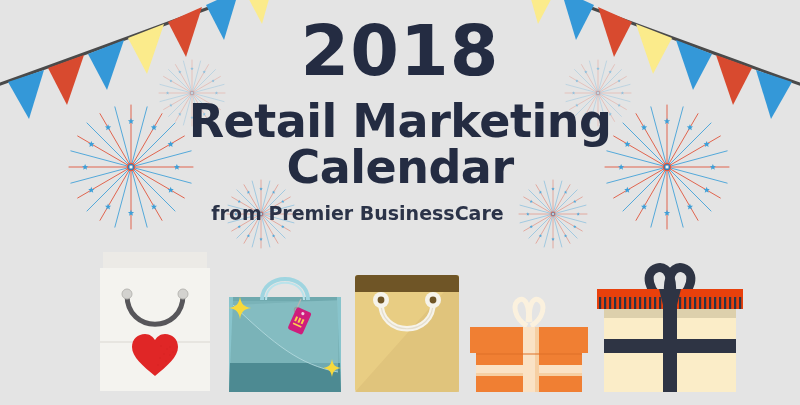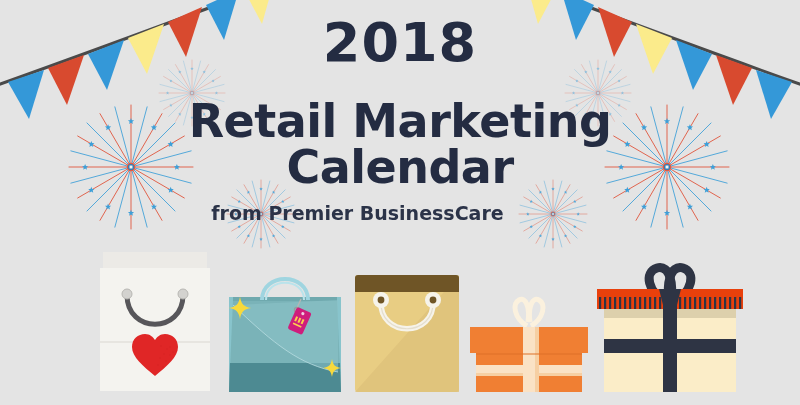--- a/index.html
+++ b/index.html
@@ -33,21 +33,21 @@
     pointer-events: none;
   }
   #headline-year {
     position: absolute;
     left: 0;
     top: 16px;
     width: 800px;
     text-align: center;
     font-family: "DejaVu Sans", sans-serif;
     font-weight: bold;
-    font-size: 54px;
+    font-size: 70px;
     letter-spacing: 1px;
     line-height: 1;
     color: #242c42;
   }
   #headline-line1 {
     position: absolute;
     left: 0;
     top: 98px;
     width: 800px;
     text-align: center;

